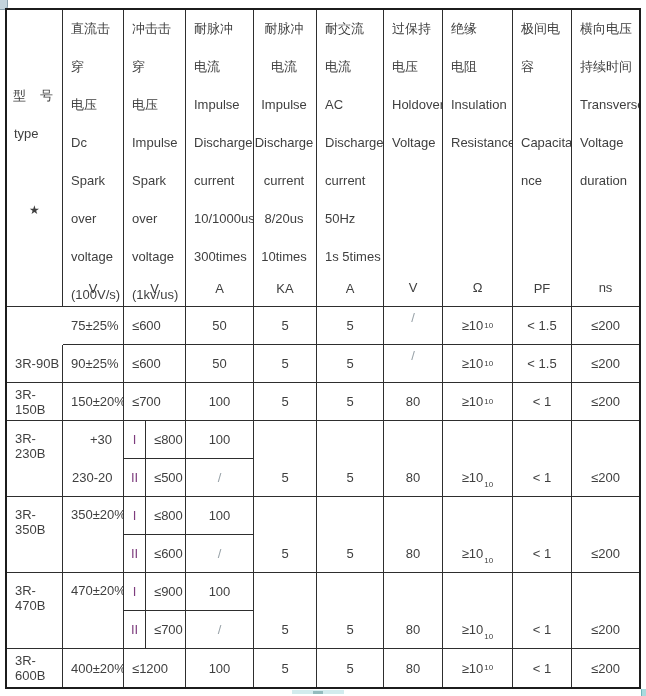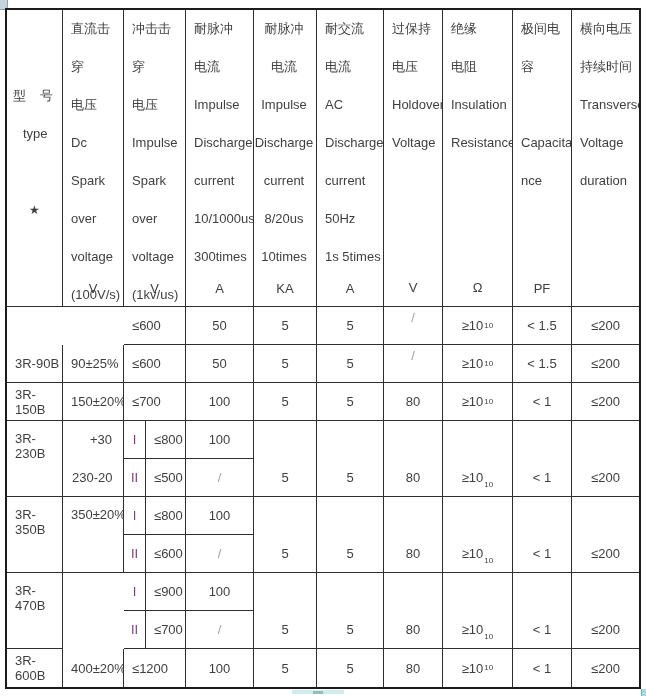--- a/index.html
+++ b/index.html
@@ -21,21 +21,21 @@
   .subtop{align-items:flex-start;padding-top:10px;}
   
   .hdr{flex-direction:column;align-items:stretch;padding:0;}
   .hl{height:260px;line-height:38px;padding:0 2px 0 8px;white-space:pre-line;}
   .hl.center{text-align:center;padding-left:0;}
   .hu{height:37px;display:flex;align-items:center;justify-content:center;}
   
   .typehdr{flex-direction:column;align-items:stretch;padding-top:67px;}
   .typehdr .ln{height:38px;line-height:38px;}
   .tn{display:flex;justify-content:space-between;padding:0 9px 0 6px;}
-  .te{margin-left:16px;}
+  .te{padding-left:7px;}
   .tstar{text-align:center;font-size:12px;}
   
   .dcsplit{flex-direction:column;align-items:stretch;padding:0;justify-content:flex-start;}
   .dcsplit .ln{height:38px;line-height:38px;}
   .dtop{text-align:right;padding-right:11px;}
   .dbot{display:flex;justify-content:space-between;padding:0 11px 0 9px;}
   .grade{color:#7d3c7d;}
   .slash{color:#98a2a8;}
   .sup{font-size:8px;vertical-align:super;line-height:0;margin-left:1px;}
   
@@ -147,22 +147,24 @@
       <div class="hu">PF</div>
     </div>
     <div class="c hdr lastcol" style="grid-column:11;grid-row:1">
       <div class="hl">横向电压
 持续时间
 Transverse
 Voltage
 duration
 
 </div>
-    </div>
-
+      <div class="hu">ns</div>
+    </div>
+
+    <div class="c al" style="grid-column:2;grid-row:2">75±25%</div>
     <div class="c al" style="grid-column:3 / span 2;grid-row:2">≤600</div>
     <div class="c ac" style="grid-column:5;grid-row:2">50</div>
     <div class="c ac" style="grid-column:6;grid-row:2">5</div>
     <div class="c ac" style="grid-column:7;grid-row:2">5</div>
     <div class="c ac top slash" style="grid-column:8;grid-row:2">/</div>
     <div class="c ac" style="grid-column:9;grid-row:2">
       <span>≥10</span>
         <span class="sup">10</span>
     </div>
     <div class="c ac" style="grid-column:10;grid-row:2">&lt; 1.5</div>
@@ -232,20 +234,21 @@
     <div class="c ac merged" style="grid-column:7;grid-row:7 / span 2">5</div>
     <div class="c ac merged" style="grid-column:8;grid-row:7 / span 2">80</div>
     <div class="c ac merged" style="grid-column:9;grid-row:7 / span 2">
       <span>≥10</span>
         <span class="sup">10</span>
     </div>
     <div class="c ac merged" style="grid-column:10;grid-row:7 / span 2">&lt; 1</div>
     <div class="c ac merged lastcol" style="grid-column:11;grid-row:7 / span 2">≤200</div>
 
     <div class="c al subtop" style="grid-column:1;grid-row:9 / span 2">3R-470B</div>
+    <div class="c al subtop" style="grid-column:2;grid-row:9 / span 2">470±20%</div>
     <div class="c ac grade" style="grid-column:3;grid-row:9">I</div>
     <div class="c al" style="grid-column:4;grid-row:9">≤900</div>
     <div class="c ac" style="grid-column:5;grid-row:9">100</div>
     <div class="c ac grade" style="grid-column:3;grid-row:10">II</div>
     <div class="c al" style="grid-column:4;grid-row:10">≤700</div>
     <div class="c ac slash" style="grid-column:5;grid-row:10">/</div>
     <div class="c ac merged" style="grid-column:6;grid-row:9 / span 2">5</div>
     <div class="c ac merged" style="grid-column:7;grid-row:9 / span 2">5</div>
     <div class="c ac merged" style="grid-column:8;grid-row:9 / span 2">80</div>
     <div class="c ac merged" style="grid-column:9;grid-row:9 / span 2">

